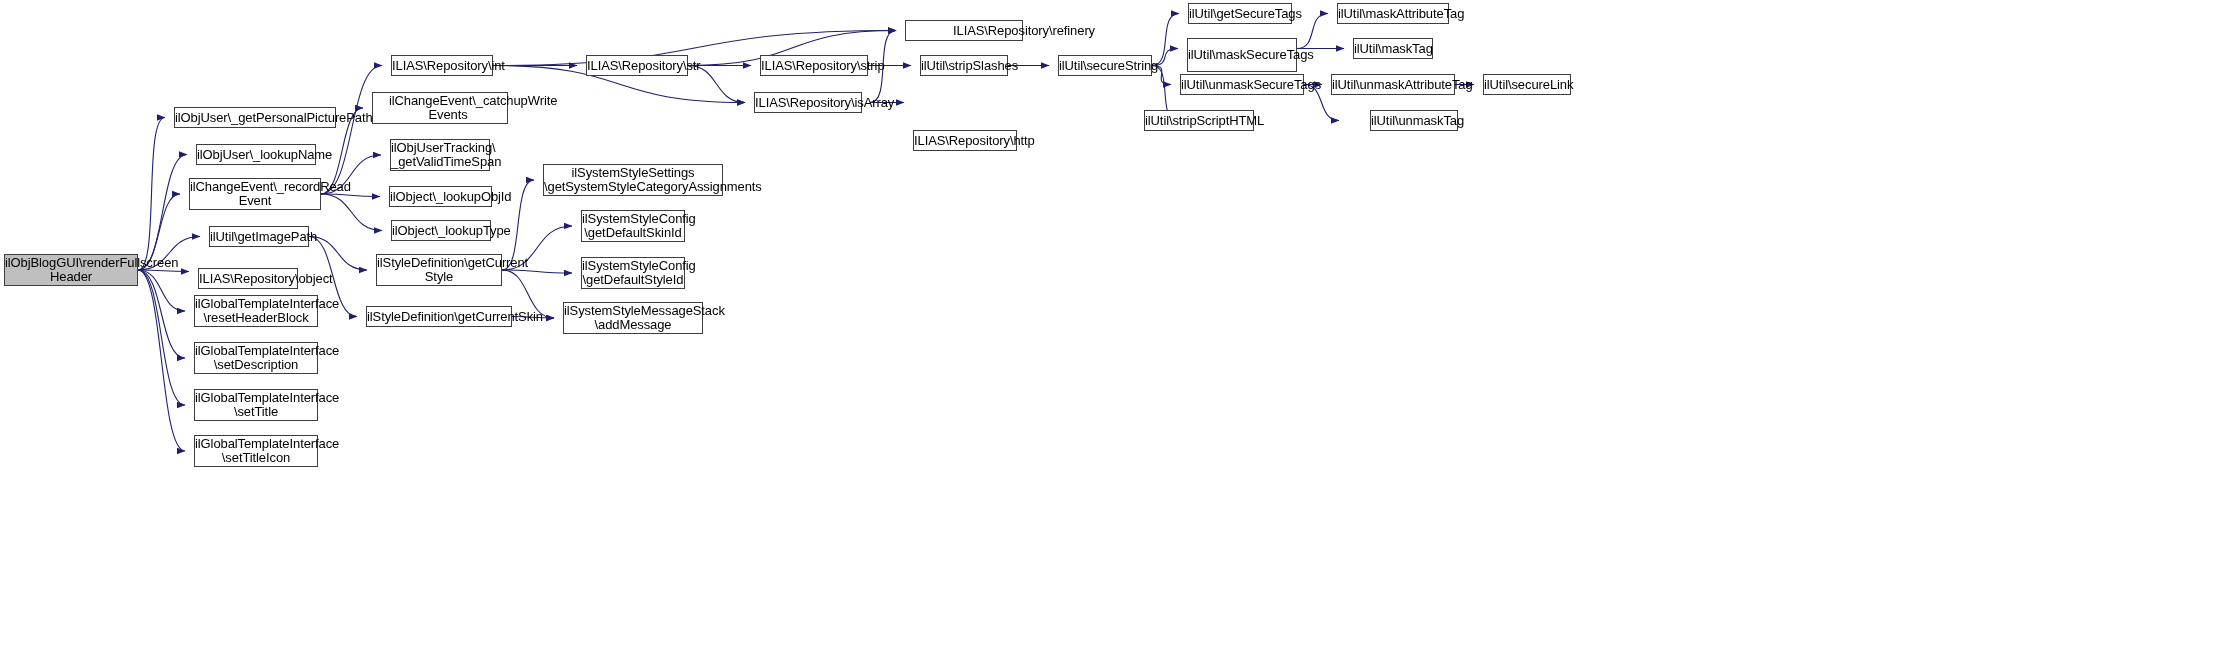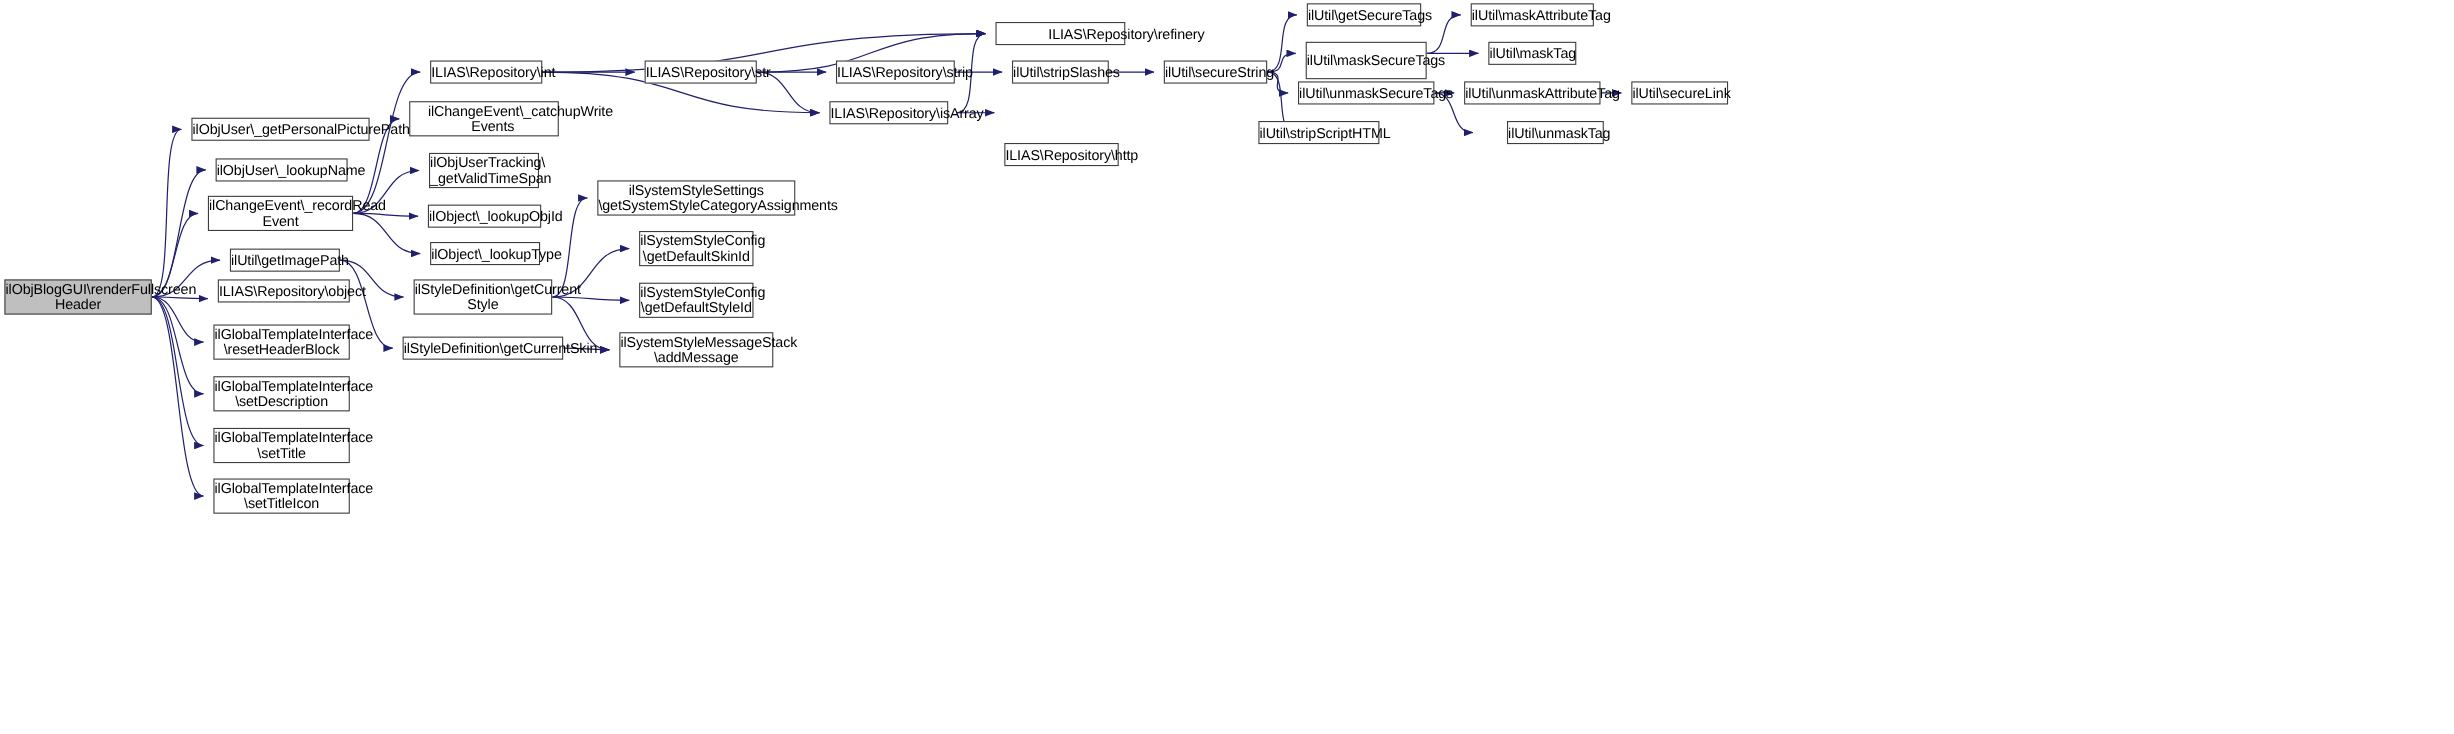--- a/index.html
+++ b/index.html
@@ -93,21 +93,21 @@
       </g>
   </svg>
   <div id="node-layer">
       <div class="node root" style="left: 4px; top: 254px; width: 134px; height: 32px;"><span>ilObjBlogGUI\renderFullscreen
 Header</span></div>
       <div class="node" style="left: 174px; top: 107px; width: 162px; height: 21px;"><span>ilObjUser\_getPersonalPicturePath</span></div>
       <div class="node" style="left: 196px; top: 144px; width: 120px; height: 21px;"><span>ilObjUser\_lookupName</span></div>
       <div class="node" style="left: 189px; top: 178px; width: 132px; height: 32px;"><span>ilChangeEvent\_recordRead
 Event</span></div>
       <div class="node" style="left: 209px; top: 226px; width: 100px; height: 21px;"><span>ilUtil\getImagePath</span></div>
-      <div class="node" style="left: 198px; top: 254px; width: 120px; height: 21px;"><span>ILIAS\Repository\object</span></div>
+      <div class="node" style="left: 198px; top: 268px; width: 100px; height: 21px;"><span>ILIAS\Repository\object</span></div>
       <div class="node" style="left: 194px; top: 295px; width: 124px; height: 32px;"><span>ilGlobalTemplateInterface
 \resetHeaderBlock</span></div>
       <div class="node" style="left: 194px; top: 342px; width: 124px; height: 32px;"><span>ilGlobalTemplateInterface
 \setDescription</span></div>
       <div class="node" style="left: 194px; top: 389px; width: 124px; height: 32px;"><span>ilGlobalTemplateInterface
 \setTitle</span></div>
       <div class="node" style="left: 194px; top: 435px; width: 124px; height: 32px;"><span>ilGlobalTemplateInterface
 \setTitleIcon</span></div>
       <div class="node" style="left: 391px; top: 55px; width: 102px; height: 21px;"><span>ILIAS\Repository\int</span></div>
       <div class="node" style="left: 372px; top: 92px; width: 136px; height: 32px; padding-left: 16px;"><span>ilChangeEvent\_catchupWrite

